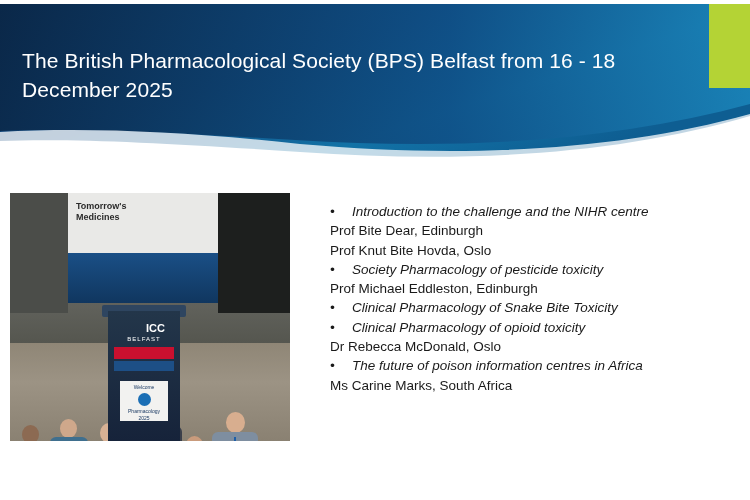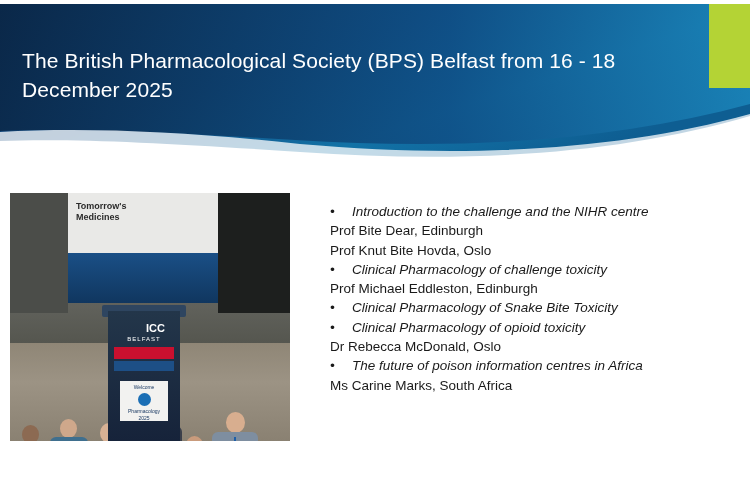--- a/index.html
+++ b/index.html
@@ -293,21 +293,21 @@
     </div>
     <div class="li-sub">Prof Bite Dear, Edinburgh</div>
   </div>
 
   <div>
     <div class="li-sub">Prof Knut Bite Hovda, Oslo</div>
   </div>
 
   <div>
     <div class="li-row">
-      <span class="li-bullet">•</span><span>Clinical Pharmacology of challenge toxicity</span>
+      <span class="li-bullet">•</span><span>Society Pharmacology of pesticide toxicity</span>
     </div>
     <div class="li-sub">Prof Michael Eddleston, Edinburgh</div>
   </div>
 
   <div>
     <div class="li-row">
       <span class="li-bullet">•</span><span>Clinical Pharmacology of Snake Bite Toxicity</span>
     </div>
   </div>
 

